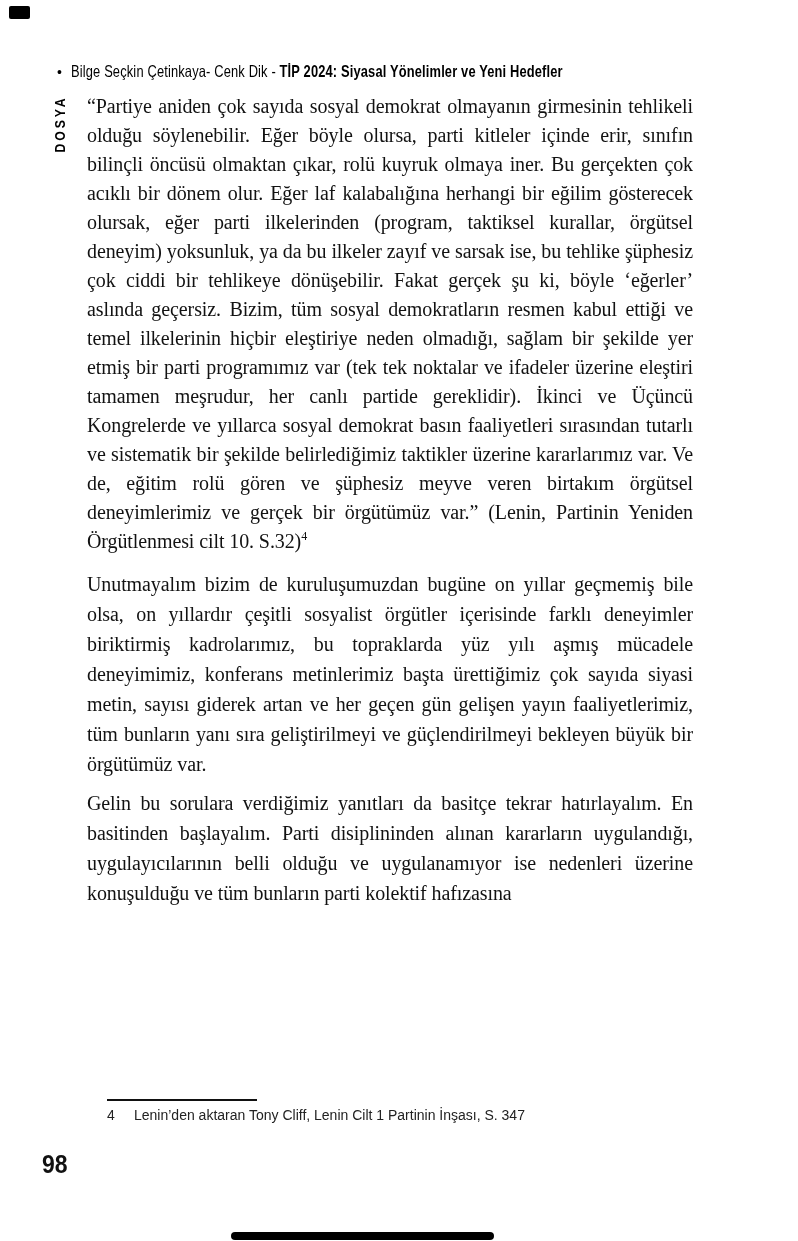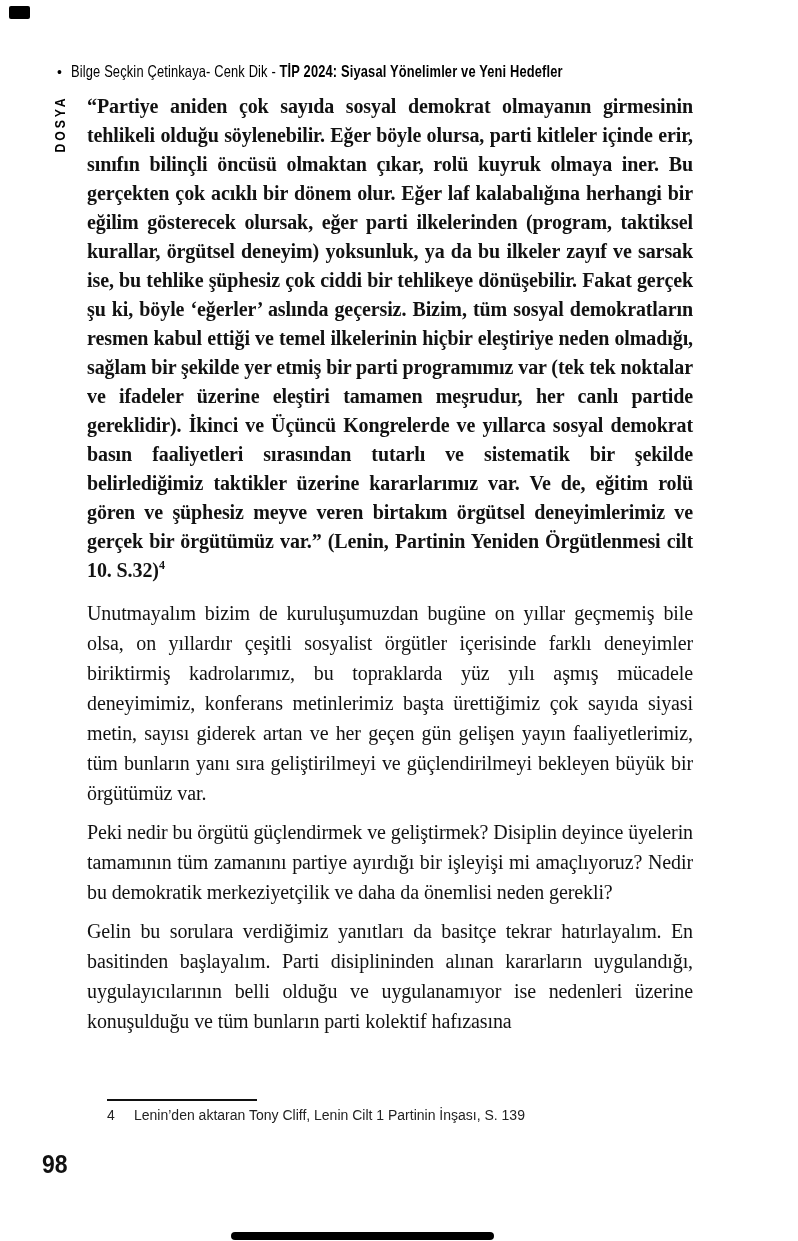--- a/index.html
+++ b/index.html
@@ -60,21 +60,21 @@
     white-space: nowrap;
     color: #000;
   }
   .text-col {
     position: absolute;
     left: 87px; top: 92px;
     width: 606px;
     text-align: justify;
   }
   .quote {
-    font-weight: bold;
+    font-weight: normal;
     font-size: 20px;
     line-height: 29px;
     margin-bottom: 13px;
     letter-spacing: -0.1px;
   }
   .quote sup { font-size: 12px; line-height: 0; }
   .para {
     font-size: 20px;
     line-height: 30px;
     margin-bottom: 9px;
@@ -129,29 +129,28 @@
     <span class="header-text"><span class="authors">Bilge Seçkin Çetinkaya- Cenk Dik - </span><span class="doc-title">TİP 2024: Siyasal Yönelimler ve Yeni Hedefler</span></span>
   </div>
 
   <div class="dosya">
     <span class="dosya-inner">DOSYA</span>
   </div>
 
   <div class="text-col">
     <p class="quote"><span>“Partiye aniden çok sayıda sosyal demokrat olmayanın girmesinin tehlikeli olduğu söylenebilir. Eğer böyle olursa, parti kitleler içinde erir, sınıfın bilinçli öncüsü olmaktan çıkar, rolü kuyruk olmaya iner. Bu gerçekten çok acıklı bir dönem olur. Eğer laf kalabalığına herhangi bir eğilim gösterecek olursak, eğer parti ilkelerinden (program, taktiksel kurallar, örgütsel deneyim) yoksunluk, ya da bu ilkeler zayıf ve sarsak ise, bu tehlike şüphesiz çok ciddi bir tehlikeye dönüşebilir. Fakat gerçek şu ki, böyle ‘eğerler’ aslında geçersiz. Bizim, tüm sosyal demokratların resmen kabul ettiği ve temel ilkelerinin hiçbir eleştiriye neden olmadığı, sağlam bir şekilde yer etmiş bir parti programımız var (tek tek noktalar ve ifadeler üzerine eleştiri tamamen meşrudur, her canlı partide gereklidir). İkinci ve Üçüncü Kongrelerde ve yıllarca sosyal demokrat basın faaliyetleri sırasından tutarlı ve sistematik bir şekilde belirlediğimiz taktikler üzerine kararlarımız var. Ve de, eğitim rolü gören ve şüphesiz meyve veren birtakım örgütsel deneyimlerimiz ve gerçek bir örgütümüz var.” (Lenin, Partinin Yeniden Örgütlenmesi cilt 10. S.32)</span><sup>4</sup></p>
     <p class="para">Unutmayalım bizim de kuruluşumuzdan bugüne on yıllar geçmemiş bile olsa, on yıllardır çeşitli sosyalist örgütler içerisinde farklı deneyimler biriktirmiş kadrolarımız, bu topraklarda yüz yılı aşmış mücadele deneyimimiz, konferans metinlerimiz başta ürettiğimiz çok sayıda siyasi metin, sayısı giderek artan ve her geçen gün gelişen yayın faaliyetlerimiz, tüm bunların yanı sıra geliştirilmeyi ve güçlendirilmeyi bekleyen büyük bir örgütümüz var.</p>
-    <p class="para">Peki nedir bu örgütü güçlendirmek ve geliştirmek? Disiplin deyince üyelerin tamamının tüm zamanını partiye ayırdığı bir işleyişi mi amaçlıyoruz? Nedir bu demokratik merkeziyetçilik ve daha da önemlisi neden gerekli?</p>
     <p class="para">Gelin bu sorulara verdiğimiz yanıtları da basitçe tekrar hatırlayalım. En basitinden başlayalım. Parti disiplininden alınan kararların uygulandığı, uygulayıcılarının belli olduğu ve uygulanamıyor ise nedenleri üzerine konuşulduğu ve tüm bunların parti kolektif hafızasına</p>
   </div>
 
   <div class="footnote">
     <div class="footnote-rule"></div>
     <div class="footnote-row">
       <span class="footnote-num">4</span>
-      <span class="footnote-text">Lenin’den aktaran Tony Cliff, Lenin Cilt 1 Partinin İnşası, S. 139</span>
+      <span class="footnote-text">Lenin’den aktaran Tony Cliff, Lenin Cilt 1 Partinin İnşası, S. 347</span>
     </div>
   </div>
 
   <div class="page-number">98</div>
 
   <div class="home-bar"></div>
 
 </div>
 
 </body></html>

